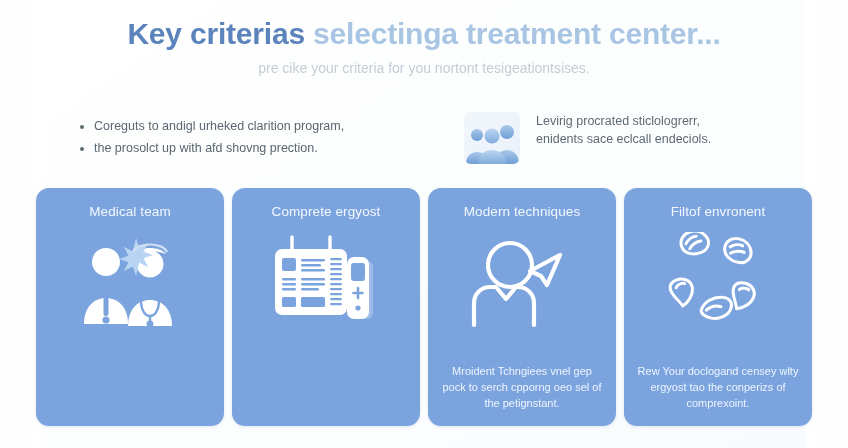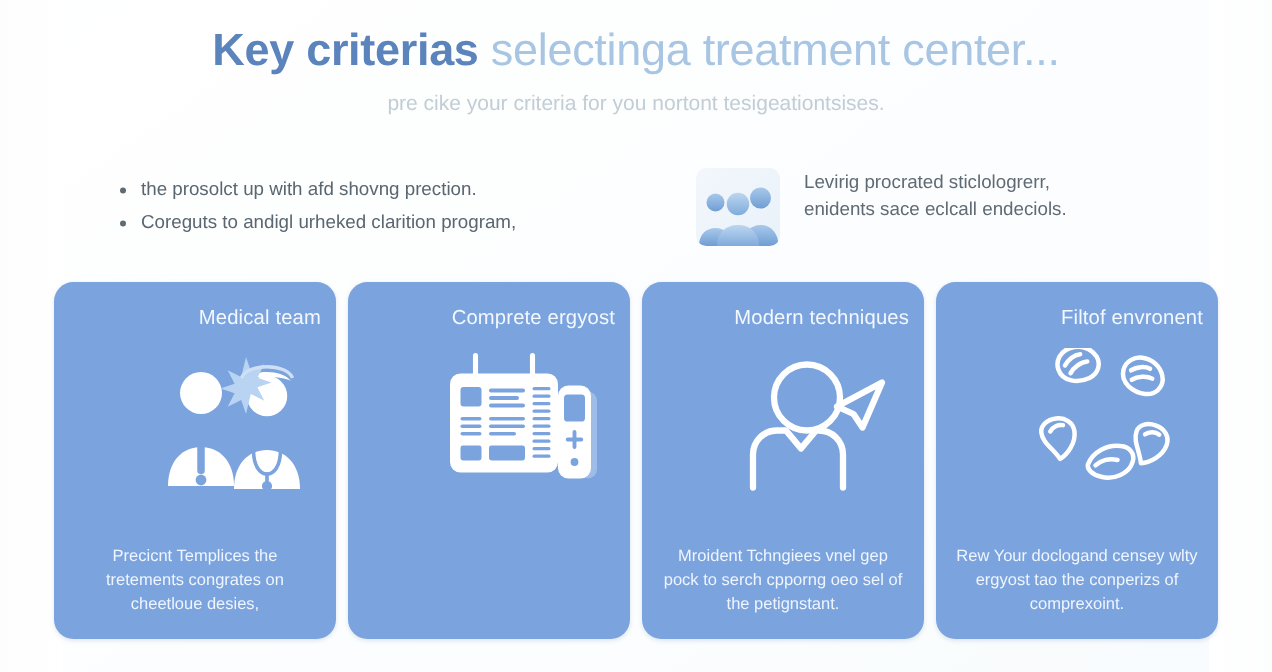--- a/index.html
+++ b/index.html
@@ -45,21 +45,21 @@
   }
   .title {
     margin: 0;
     font-size: 30px;
     font-weight: 700;
     letter-spacing: -0.2px;
     line-height: 1.18;
     white-space: nowrap;
   }
   .title .t-strong { color: #5b83bc; }
-  .title .t-soft   { color: #a9c5e4; font-weight: 400; }
+  .title .t-soft   { color: #a9c5e4; font-weight: 700; }
 
   .subtitle {
     margin: 9px 0 0 0;
     font-size: 14px;
     font-weight: 400;
     color: #c2cdd6;
     line-height: 1.2;
     white-space: nowrap;
   }
 
@@ -134,21 +134,21 @@
     display: flex;
     gap: 8px;
   }
   .card {
     flex: 1 1 0;
     background: #7ba3dd;
     border-radius: 13px;
     box-shadow: 0 1px 3px rgba(90,130,185,0.18);
     display: flex;
     flex-direction: column;
-    align-items: flex-end;
+    align-items: center;
     padding: 16px 10px 12px 10px;
     box-sizing: border-box;
     position: relative;
     overflow: hidden;
   }
   .card-title {
     font-size: 13.5px;
     font-weight: 400;
     color: #f3f8ff;
     text-align: center;
@@ -183,25 +183,25 @@
   <div class="header">
     <h1 class="title"><span class="t-strong">Key criterias</span><span class="t-soft"> selectinga treatment center...</span></h1>
     <p class="subtitle">pre cike your criteria for you nortont tesigeationtsises.</p>
   </div>
 
   <div class="intro">
 
     <div class="bullets">
       <div class="bullet">
         <span class="dot"></span>
-        <span class="bullet-text">the prosolct up with afd shovng prection.</span>
+        <span class="bullet-text">Coreguts to andigl urheked clarition program,</span>
       </div>
       <div class="bullet">
         <span class="dot"></span>
-        <span class="bullet-text">Coreguts to andigl urheked clarition program,</span>
+        <span class="bullet-text">the prosolct up with afd shovng prection.</span>
       </div>
     </div>
 
     <div class="side">
       <div class="side-tile">
         <svg width="54" height="44" viewBox="0 0 54 44" aria-hidden="true">
           <defs>
             <linearGradient id="pg1" x1="0" y1="0" x2="0" y2="1">
               <stop offset="0%" stop-color="#a9c8ea"></stop>
               <stop offset="100%" stop-color="#6f9ed4"></stop>
@@ -260,21 +260,20 @@
             <circle cx="76" cy="92" r="3.4" fill="#7ba3dd"></circle>
           </g>
 
           <g fill="#b9d3f2">
             <path d="M62 6l3.2 9.4 9-4.6-4.6 9 9.4 3.2-9.4 3.2 4.6 9-9-4.6L62 44l-3.2-9.4-9 4.6 4.6-9L45 27l9.4-3.2-4.6-9 9 4.6z"></path>
           </g>
 
           <path d="M59 20c4-10 30-10 34 0" fill="none" stroke="#cfe0f5" stroke-width="2.2"></path>
         </svg>
       </div>
-      <div class="card-desc">Precicnt Templices the tretements congrates on cheetloue desies,</div>
     </div>
 
     <div class="card">
       <div class="card-title">Comprete ergyost</div>
       <div class="card-icon">
         <svg width="118" height="98" viewBox="0 0 118 98" aria-hidden="true">
 
           <g stroke="#ffffff" stroke-width="3.4" stroke-linecap="round">
             <path d="M25 4v14"></path>
               <path d="M63 4v14"></path>

